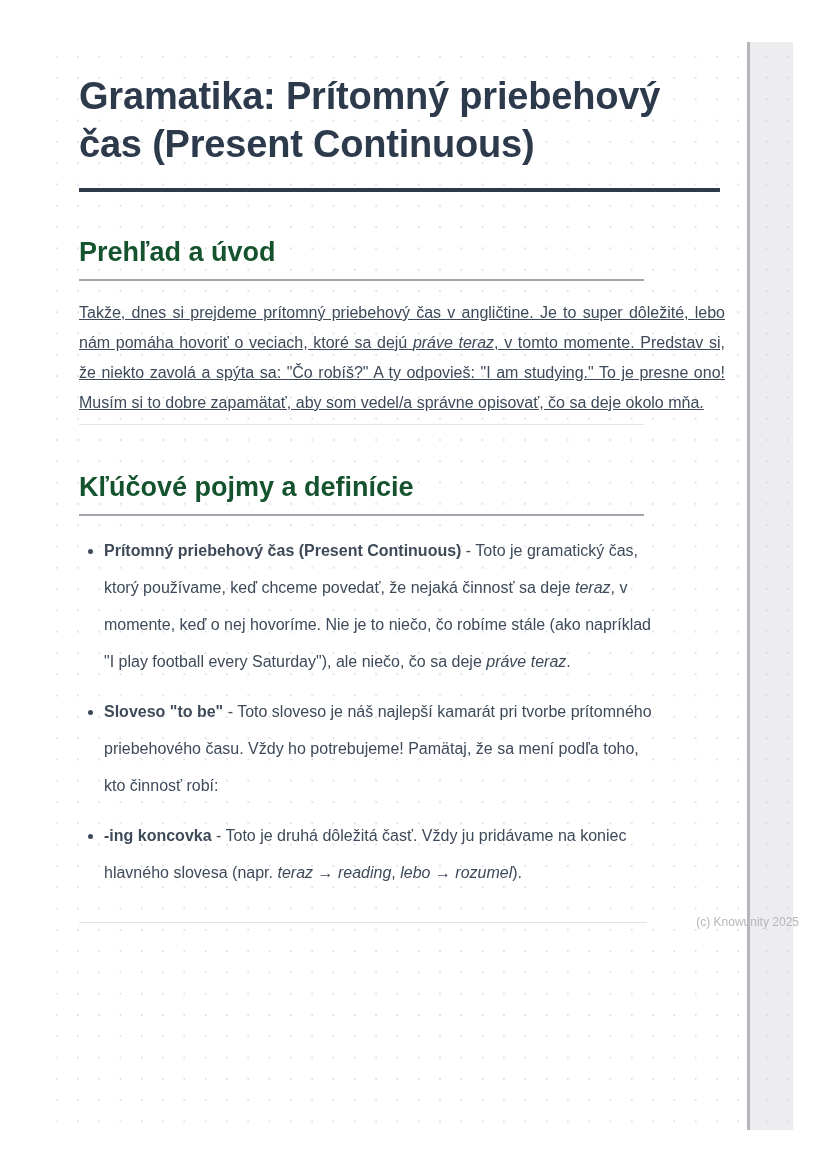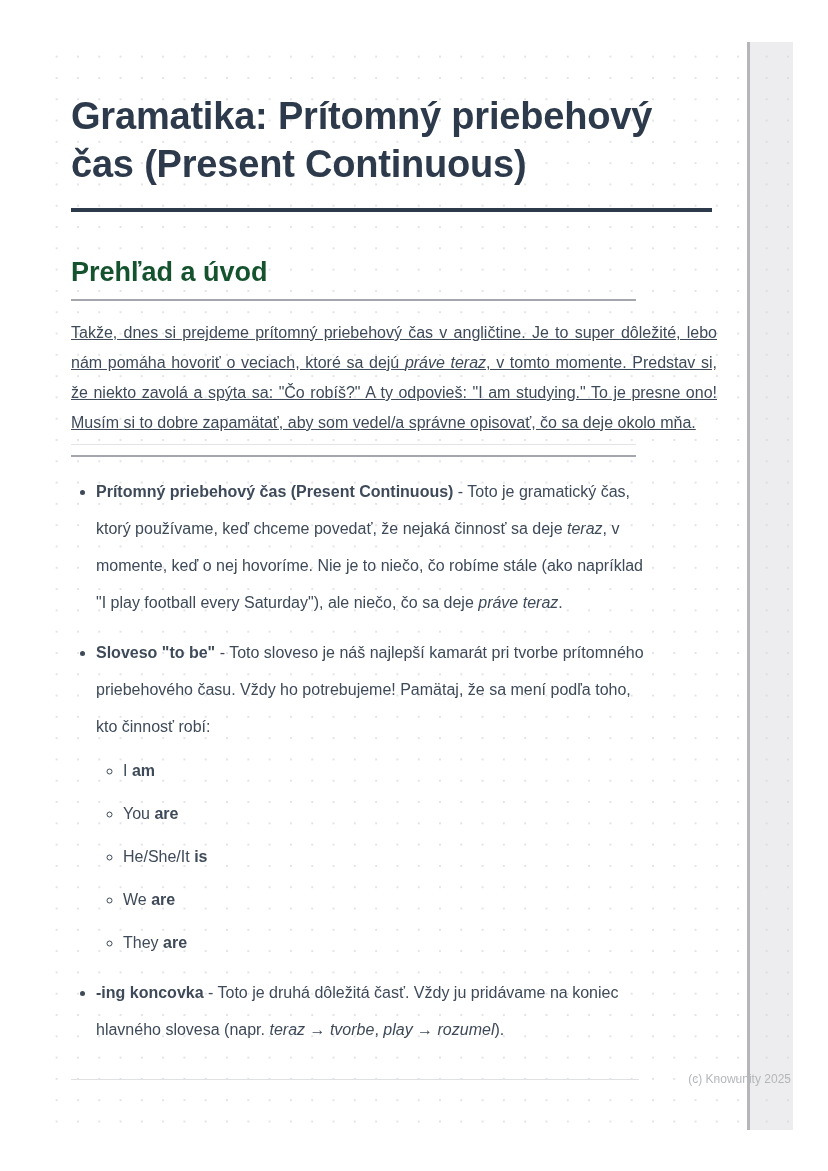--- a/index.html
+++ b/index.html
@@ -16,22 +16,22 @@
   }
   
   .next-page{
     position:absolute;left:747px;top:42px;width:46px;height:1088px;
     background:#ededef;border-left:3px solid #b5b6ba;box-sizing:border-box;
     background-image:radial-gradient(circle,#dcdde2 1.3px,transparent 1.5px);
     background-size:21.3px 21.3px;background-position:6px 4px;
     z-index:1;
   }
   .content{
-    position:absolute;left:71px;top:0;width:646px;z-index:2;
-    color:#3e4a59;font-size:16px;line-height:30px;margin-top:20px;
+    position:absolute;left:79px;top:0;width:646px;z-index:2;
+    color:#3e4a59;font-size:16px;line-height:30px;
   }
   h1.doc-title{
     margin:72px 0 0;max-width:600px;
     font-size:38px;line-height:48px;font-weight:700;color:#2d3a4c;
     letter-spacing:-0.2px;
   }
   .title-rule{margin-top:20px;width:641px;height:4px;background:#2d3a4c;}
   h2.sec-heading{
     margin:44px 0 0;font-size:27px;line-height:33px;font-weight:700;color:#14532d;
   }
@@ -72,36 +72,30 @@
   <h1 class="doc-title">Gramatika: Prítomný priebehový čas (Present Continuous)</h1>
   <div class="title-rule"></div>
 
   <h2 class="sec-heading">Prehľad a úvod</h2>
   <div class="heading-rule"></div>
 
   <p class="para rich"><span>Takže, dnes si prejdeme prítomný priebehový čas v angličtine. Je to super dôležité, lebo nám pomáha hovoriť o veciach, ktoré sa dejú </span><span class="i">práve teraz</span><span>, v tomto momente. Predstav si, že niekto zavolá a spýta sa: "Čo robíš?" A ty odpovieš: "I am studying." To je presne ono! Musím si to dobre zapamätať, aby som vedel/a správne opisovať, čo sa deje okolo mňa.</span></p>
 
   <div class="section-divider"></div>
 
+  <h2 class="sec-heading second">Kľúčové pojmy a definície</h2>
   <div class="heading-rule"></div>
 
 
   <ul class="main-list">
     <li class="rich"><span class="b">Prítomný priebehový čas (Present Continuous)</span><span> - Toto je gramatický čas, ktorý používame, keď chceme povedať, že nejaká činnosť sa deje </span><span class="i">teraz</span><span>, v momente, keď o nej hovoríme. Nie je to niečo, čo robíme stále (ako napríklad "I play football every Saturday"), ale niečo, čo sa deje </span><span class="i">práve teraz</span><span>.</span></li>
     <li>
       <span class="rich"><span class="b">Sloveso "to be"</span><span> - Toto sloveso je náš najlepší kamarát pri tvorbe prítomného priebehového času. Vždy ho potrebujeme! Pamätaj, že sa mení podľa toho, kto činnosť robí:</span></span>
-      <ul class="sub-list">
-        <li class="rich"><span>I </span><span class="b">am</span></li>
-        <li class="rich"><span>You </span><span class="b">are</span></li>
-        <li class="rich"><span>He/She/It </span><span class="b">is</span></li>
-        <li class="rich"><span>We </span><span class="b">are</span></li>
-        <li class="rich"><span>They </span><span class="b">are</span></li>
-      </ul>
     </li>
-    <li class="rich"><span class="b">-ing koncovka</span><span> - Toto je druhá dôležitá časť. Vždy ju pridávame na koniec hlavného slovesa (napr. </span><span class="i">teraz</span><span> → </span><span class="i">tvorbe</span><span>, </span><span class="i">play</span><span> → </span><span class="i">rozumel</span><span>).</span></li>
+    <li class="rich"><span class="b">-ing koncovka</span><span> - Toto je druhá dôležitá časť. Vždy ju pridávame na koniec hlavného slovesa (napr. </span><span class="i">teraz</span><span> → </span><span class="i">reading</span><span>, </span><span class="i">lebo</span><span> → </span><span class="i">rozumel</span><span>).</span></li>
   </ul>
 
   <div class="footer-row">
     <div class="footer-line"></div>
     <span class="footer-text">(c) Knowunity 2025</span>
   </div>
 
 </div>
 
 </body></html>

